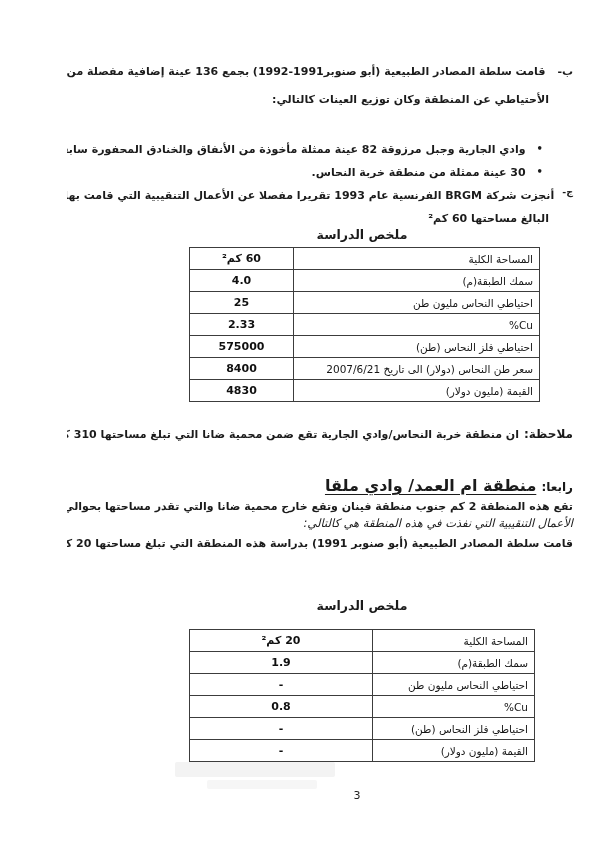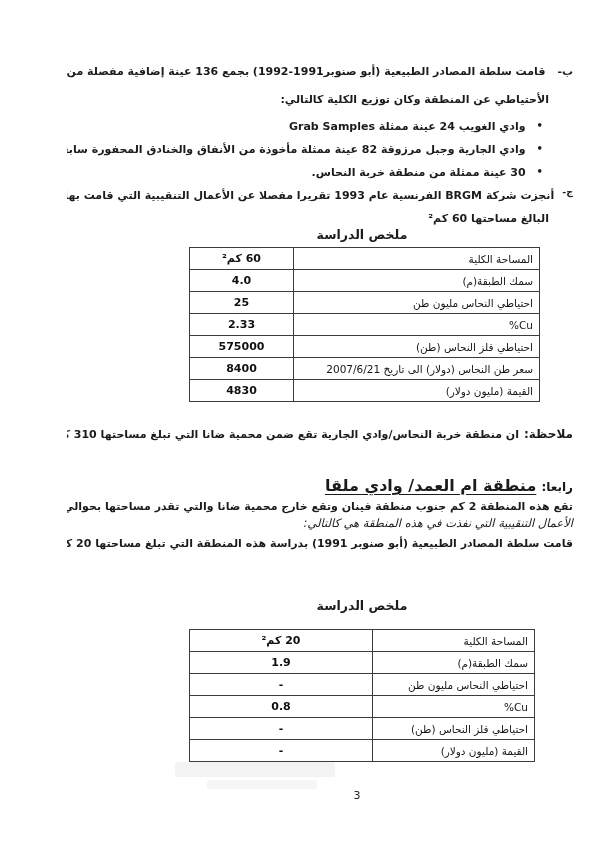--- a/index.html
+++ b/index.html
@@ -43,25 +43,22 @@
   .artifact{position:absolute;border-radius:2px;}
 </style>
 </head>
 <body>
 
 <div class="page">
 
   <div class="abs body-line" style="top:64px;right:27px;">
     <span class="marker">ب-</span><span>قامت سلطة المصادر الطبيعية (أبو صنوبر1991-1992) بجمع 136 عينة إضافية مفصلة من اجل تحديد</span>
   </div>
-  <div class="abs body-line" style="top:92px;right:51px;">الأحتياطي عن المنطقة وكان توزيع الكلية كالتالي:</div>
+  <div class="abs body-line" style="top:92px;right:51px;">الأحتياطي عن المنطقة وكان توزيع العينات كالتالي:</div>
 
-  <div class="abs body-line" style="top:119px;right:57px;">
-    <span class="bullet-dot">•</span><span>وادي الغويب 24 عينة ممثلة Grab Samples</span>
-  </div>
   <div class="abs body-line" style="top:142px;right:57px;">
     <span class="bullet-dot">•</span><span>وادي الجارية وجبل مرزوقة 82 عينة ممثلة مأخوذة من الأنفاق والخنادق المحفورة سابقا في المنطقة.</span>
   </div>
   <div class="abs body-line" style="top:165px;right:57px;">
     <span class="bullet-dot">•</span><span>30 عينة ممثلة من منطقة خربة النحاس.</span>
   </div>
 
   <div class="abs body-line" style="top:188px;right:27px;">
     <span class="marker-sup">ج-</span><span>أنجزت شركة BRGM الفرنسية عام 1993 تقريرا مفصلا عن الأعمال التنقيبية التي قامت بها في المنطقة</span>
   </div>

